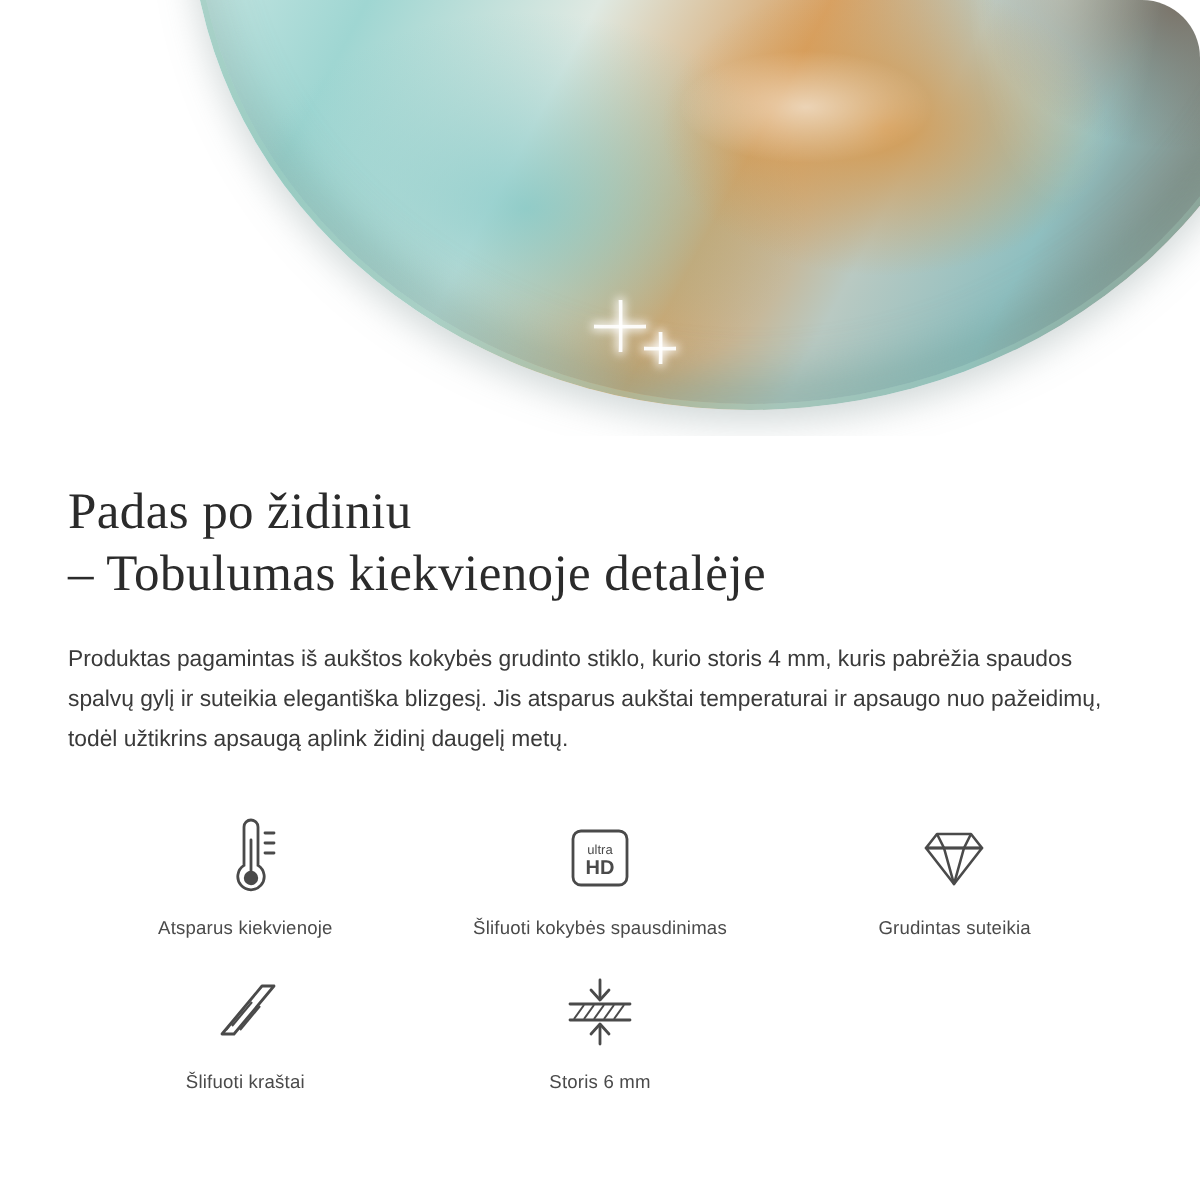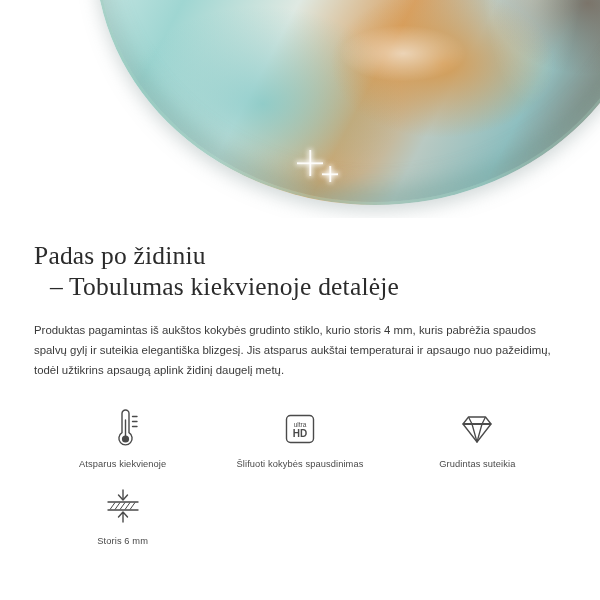--- a/index.html
+++ b/index.html
@@ -12,20 +12,21 @@
     background: #ffffff;
     font-family: "Liberation Sans", sans-serif;
     overflow: hidden;
   }
   .page {
     position: relative;
     width: 600px;
     height: 600px;
     background: #ffffff;
     overflow: hidden;
+    border-radius: 29px;
   }
 
   
   .hero {
     position: relative;
     width: 600px;
     height: 218px;
     overflow: hidden;
     background: #ffffff;
   }
@@ -102,21 +103,21 @@
   .headline {
     font-family: "Liberation Serif", serif;
     color: #2b2b2b;
     font-size: 25.5px;
     line-height: 31px;
     font-weight: 400;
     margin: 0;
     padding-top: 22px;
     letter-spacing: 0.2px;
   }
-  .headline .l2 { display: block; margin-left: 16px; }
+  .headline .l2 { display: block; }
   .body-copy {
     margin: 18px 0 0 0;
     font-size: 11.4px;
     line-height: 20px;
     color: #3a3a3a;
     max-width: 534px;
     text-align: left;
   }
 
   
@@ -204,20 +205,33 @@
               <path d="M8 16 L22 34 L36 16 Z"></path>
               <path d="M8 16 L13.5 9 H30.5 L36 16 Z"></path>
               <path d="M13.5 9 L17 16 L22 34 L27 16 L30.5 9"></path>
               <path d="M8 16 H36"></path>
             </g>
           </svg>
         </div>
         <div class="feature-label">Grudintas suteikia</div>
       </div>
 
+      <div class="feature">
+        <div class="feature-icon">
+          <svg width="44" height="42" viewBox="0 0 44 42">
+            <path d="M10 32 L30 8 H36 L16 32 Z" fill="none" stroke="#4a4a4a" stroke-width="1.4" stroke-linejoin="round"></path>
+            <g stroke="#4a4a4a" stroke-width="1.1">
+              <line x1="15" y1="28" x2="25" y2="16"></line>
+              <line x1="19" y1="30" x2="29" y2="18"></line>
+              <line x1="12" y1="30" x2="21" y2="19"></line>
+            </g>
+          </svg>
+        </div>
+        <div class="feature-label">Šlifuoti kraštai</div>
+      </div>
 
       <div class="feature">
         <div class="feature-icon">
           <svg width="46" height="42" viewBox="0 0 46 42">
             <g stroke="#4a4a4a" stroke-width="1.4" fill="none" stroke-linecap="round" stroke-linejoin="round">
               <line x1="23" y1="5" x2="23" y2="14"></line>
               <path d="M18.5 10 L23 15 L27.5 10"></path>
               <line x1="23" y1="37" x2="23" y2="28"></line>
               <path d="M18.5 32 L23 27 L27.5 32"></path>
               <line x1="8" y1="17" x2="38" y2="17"></line>

